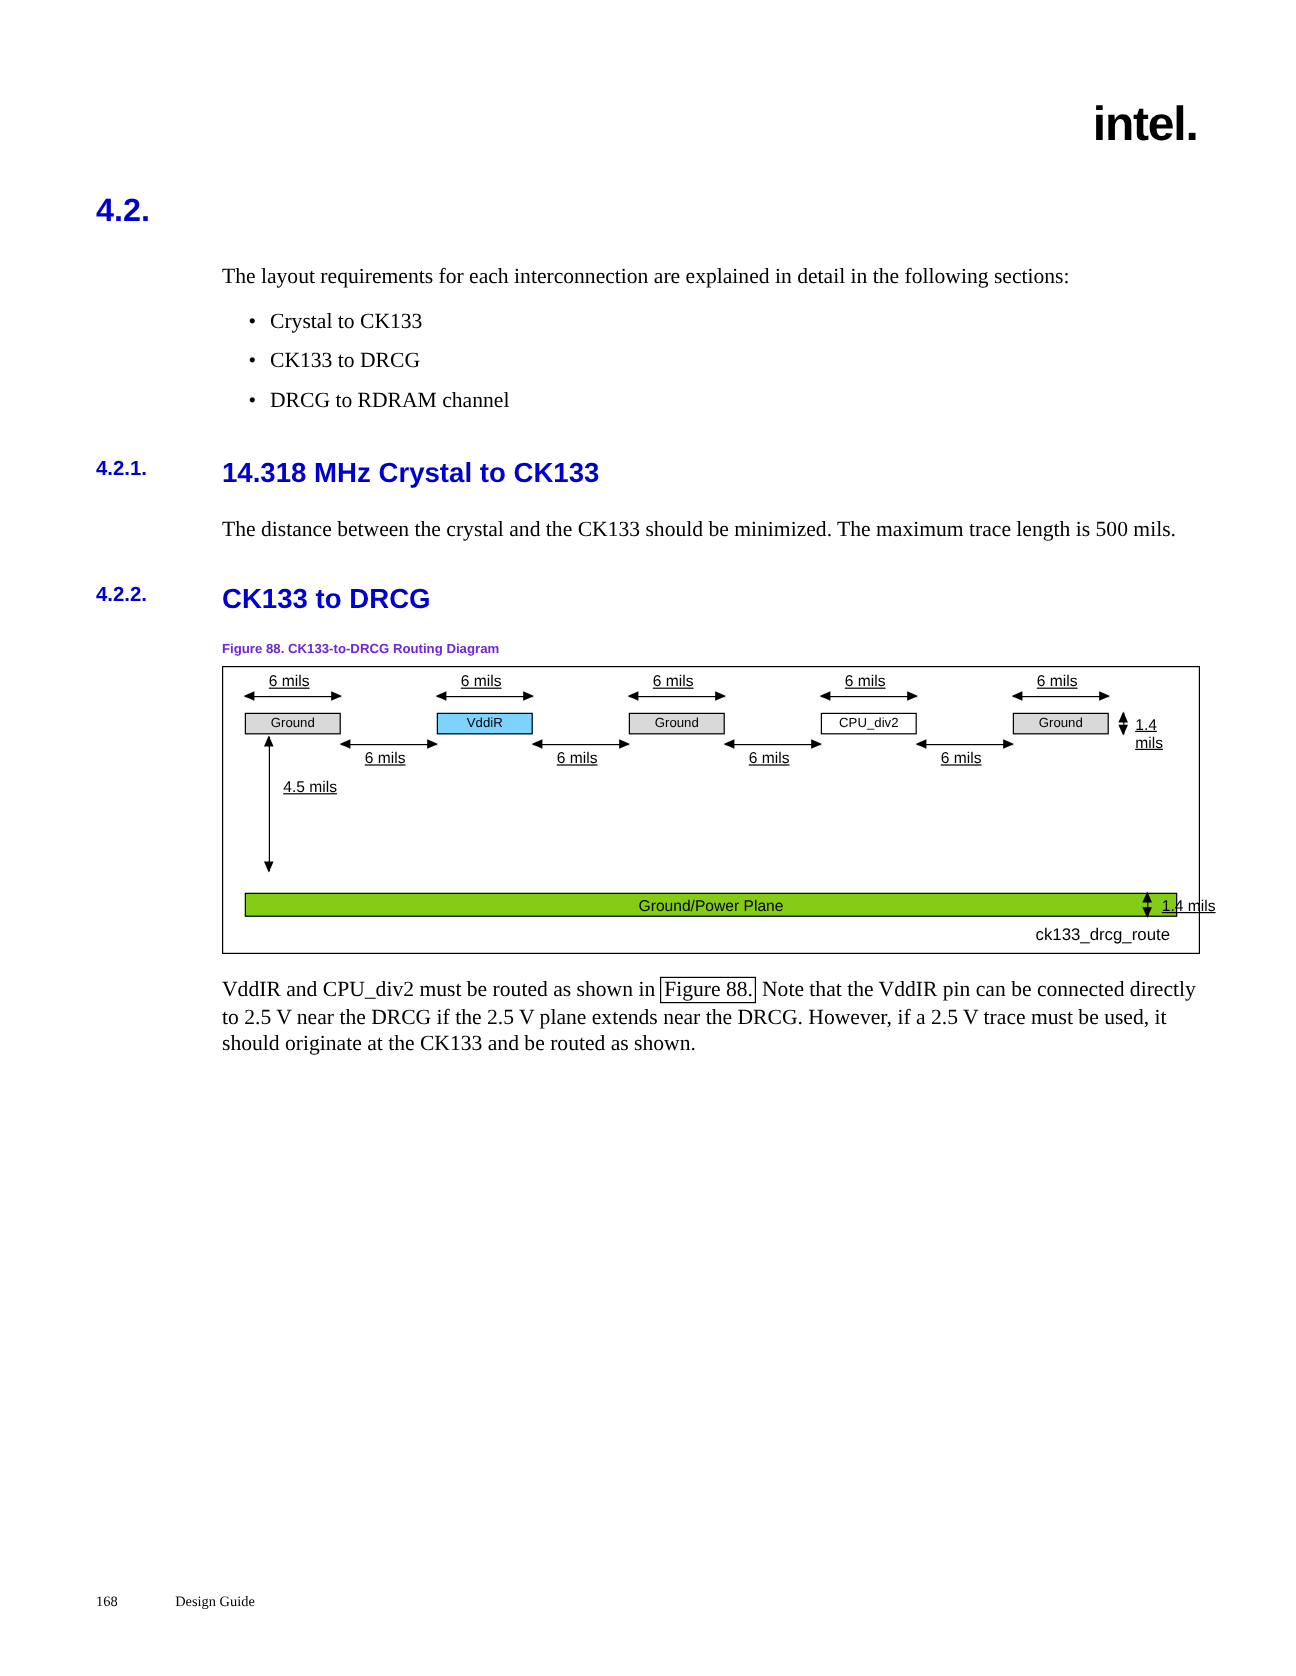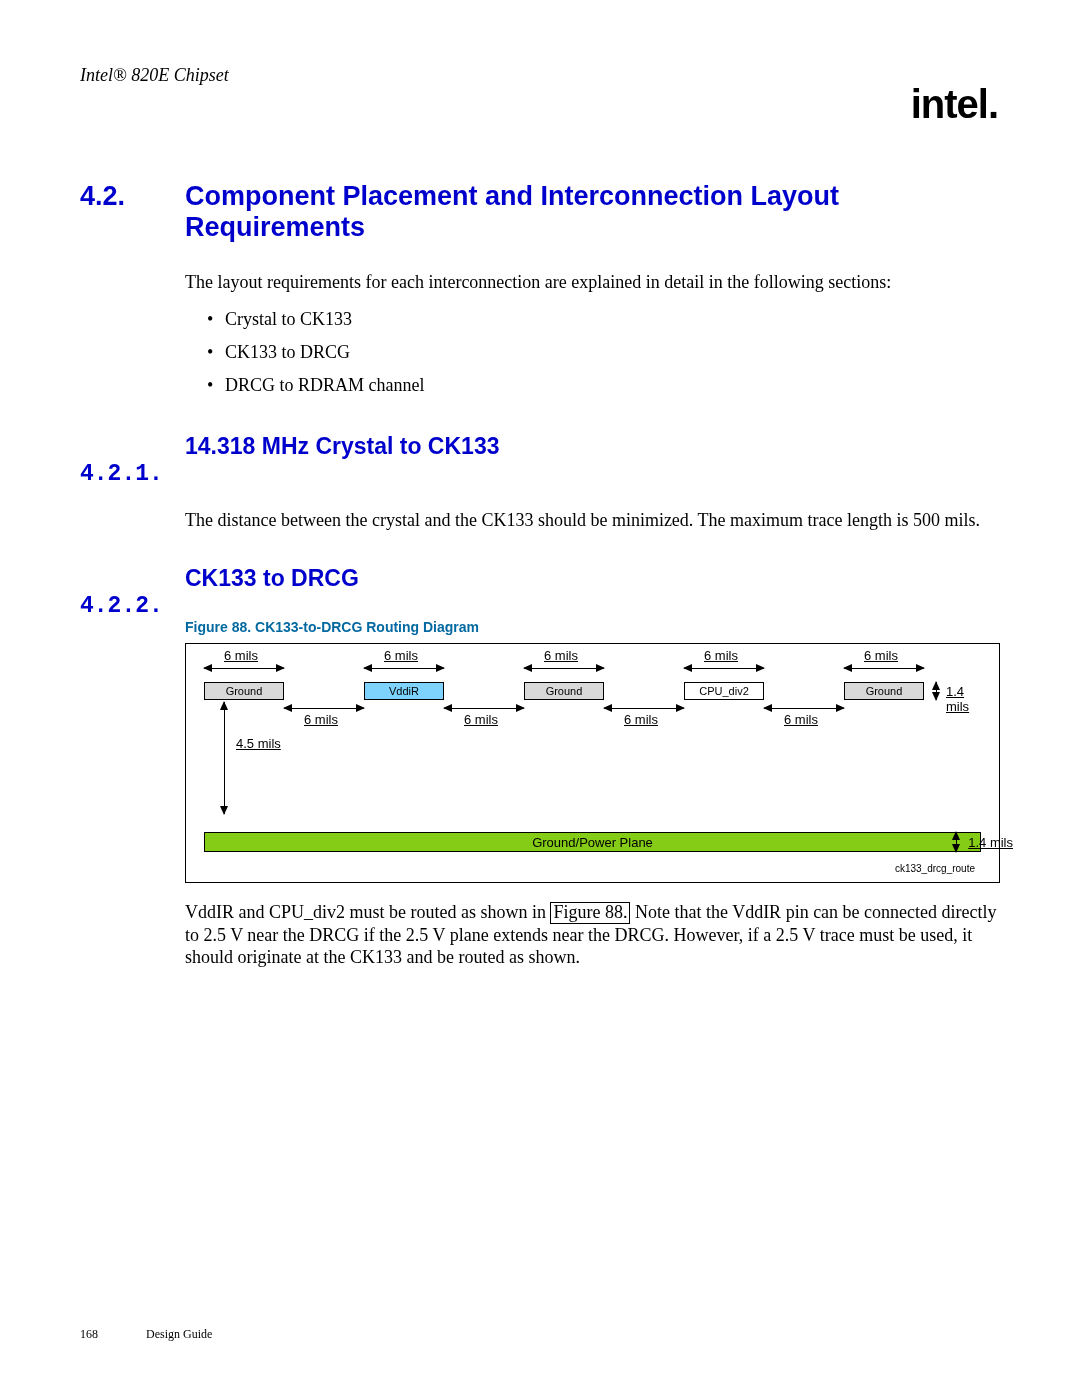--- a/index.html
+++ b/index.html
@@ -11,51 +11,49 @@
   .logo .sub::after { content: ""; position: absolute; right: -6px; top: 6px; width: 4px; height: 4px; }
   .h1-row { display: flex; margin-top: 95px; }
   .h1-num { width: 105px; flex: 0 0 105px; font-family: Arial, Helvetica, sans-serif; font-weight: 700; font-size: 27px; color: #0000cc; }
   .h1-title { font-family: Arial, Helvetica, sans-serif; font-weight: 700; font-size: 27px; color: #0000cc; line-height: 1.15; }
   .body-indent { margin-left: 105px; }
   .para { font-size: 18px; line-height: 1.25; margin-top: 28px; }
   ul.bullets { margin-top: 12px; margin-left: 22px; }
   ul.bullets li { font-size: 18px; line-height: 1.5; margin-top: 6px; list-style: none; position: relative; padding-left: 18px; }
   ul.bullets li::before { content: "•"; position: absolute; left: 0; top: 0; }
   .h2-row { display: flex; margin-top: 34px; }
-  .h2-num { width: 105px; flex: 0 0 105px; font-family: Liberation Mono, monospace; font-weight: 700; font-size: 23px; color: #0000cc; margin-top: 28px; }
+  .h2-num { width: 105px; flex: 0 0 105px; font-family: Liberation Sans, sans-serif; font-weight: 700; font-size: 17px; color: #0000cc; }
   .h2-title { font-family: Arial, Helvetica, sans-serif; font-weight: 700; font-size: 23px; color: #0000cc; }
-  .fig-caption { font-family: Arial, Helvetica, sans-serif; font-weight: 700; font-size: 14px; color: #0369a1; }
+  .fig-caption { font-family: Arial, Helvetica, sans-serif; font-weight: 700; font-size: 11px; color: #6d28d9; margin-top: 22px; }
   .fig-frame { border: 1.2px solid #000; margin-top: 8px; padding: 18px 18px 18px 18px; position: relative; height: 240px; }
   .arrow-row { position: relative; height: 18px; }
   .dbl-arrow { position: absolute; top: 6px; height: 1px; background: #000; }
   .dbl-arrow::before, .dbl-arrow::after { content: ""; position: absolute; top: -4px; width: 0; height: 0; border-top: 4.5px solid transparent; border-bottom: 4.5px solid transparent; }
   .dbl-arrow::before { left: -1px; border-right: 9px solid #000; }
   .dbl-arrow::after  { right: -1px; border-left: 9px solid #000; }
   .vert-arrow { position: absolute; width: 1px; background: #000; }
   .vert-arrow::before, .vert-arrow::after { content: ""; position: absolute; left: -4px; width: 0; height: 0; border-left: 4.5px solid transparent; border-right: 4.5px solid transparent; }
   .vert-arrow::before { top: -1px; border-bottom: 9px solid #000; }
   .vert-arrow::after  { bottom: -1px; border-top: 9px solid #000; }
   .dim-label { position: absolute; font-family: Arial, Helvetica, sans-serif; font-size: 13px; text-decoration: underline; }
   .trace-row { position: relative; height: 18px; margin-top: 2px; }
   .trace-box { position: absolute; top: 0; height: 18px; border: 1px solid #000; background: #d9d9d9; font-family: Arial, Helvetica, sans-serif; font-size: 11px; display: flex; align-items: center; justify-content: center; }
   .plane-row { position: absolute; left: 18px; right: 18px; bottom: 30px; height: 20px; border: 1px solid #000; background: #84cc16; font-family: Arial, Helvetica, sans-serif; font-size: 13px; display: flex; align-items: center; justify-content: center; }
-  .fig-id { position: absolute; right: 24px; bottom: 8px; font-family: Arial, Helvetica, sans-serif; font-size: 10px; color: #000; }
+  .fig-id { position: absolute; right: 24px; bottom: 8px; font-family: Arial, Helvetica, sans-serif; font-size: 14px; color: #000; }
   .para .boxed-link { display: inline-block; border: 1px solid #000; padding: 0 2px; line-height: 1.1; }
   .footer { position: absolute; bottom: 55px; left: 80px; right: 80px; display: flex; justify-content: flex-start; font-size: 12px; gap: 48px; }
 </style>
 </head>
 <body>
 
 <div class="page">
-  <div class="running-head">Intel® 820E Chipset</div>
   <div class="logo"><span>intel</span><span class="sub">.</span></div>
 
   <div class="h1-row">
     <div class="h1-num">4.2.</div>
-    <div class="h1-title">Component Placement and Interconnection Layout Requirements</div>
   </div>
 
   <div class="body-indent">
     <p class="para">The layout requirements for each interconnection are explained in detail in the following sections:</p>
     <ul class="bullets">
       <li>Crystal to CK133</li>
       <li>CK133 to DRCG</li>
       <li>DRCG to RDRAM channel</li>
     </ul>
   </div>

